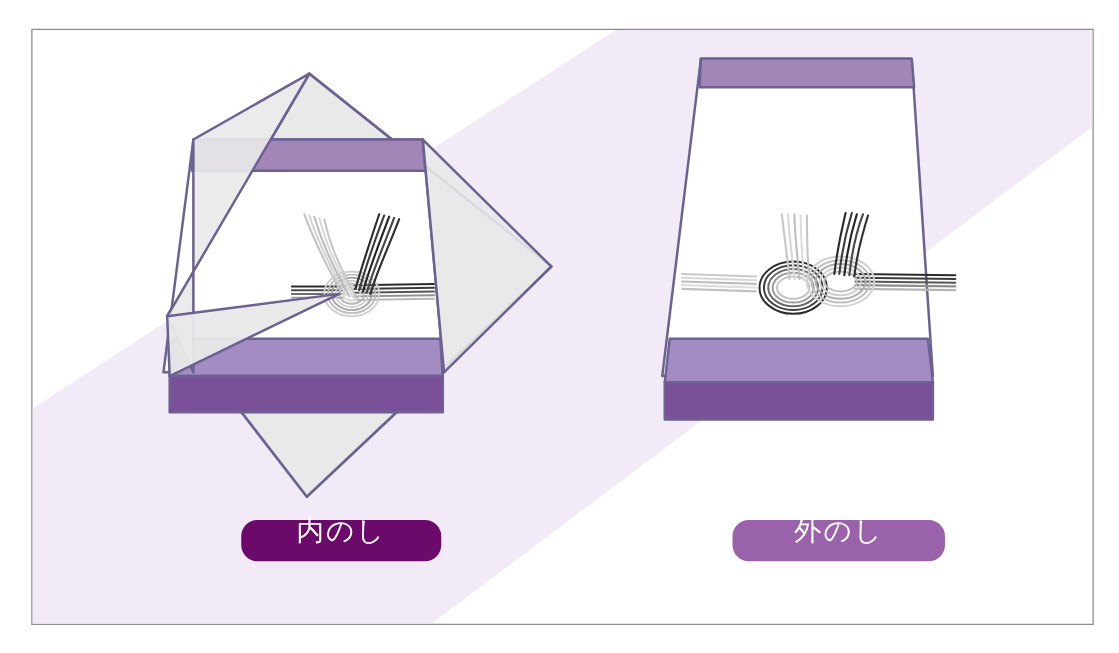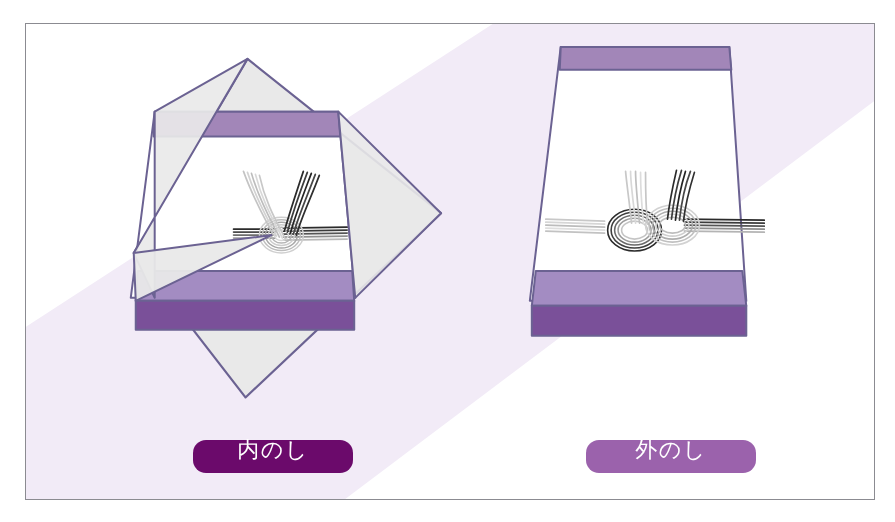--- a/index.html
+++ b/index.html
@@ -35,21 +35,20 @@
     align-items:center;
     justify-content:center;
     border-radius:13px;
     color:#ffffff;
     font-size:22px;
     letter-spacing:1.5px;
     line-height:1;
     padding-bottom:14px;
     box-sizing:border-box;
     user-select:none;
-    margin-top:24px;
   }
   #badge-uchi{
     left:167px;top:392px;
     width:160px;height:33px;
   }
   #badge-soto{
     left:560px;top:392px;
     width:170px;height:33px;
   }
 </style>

